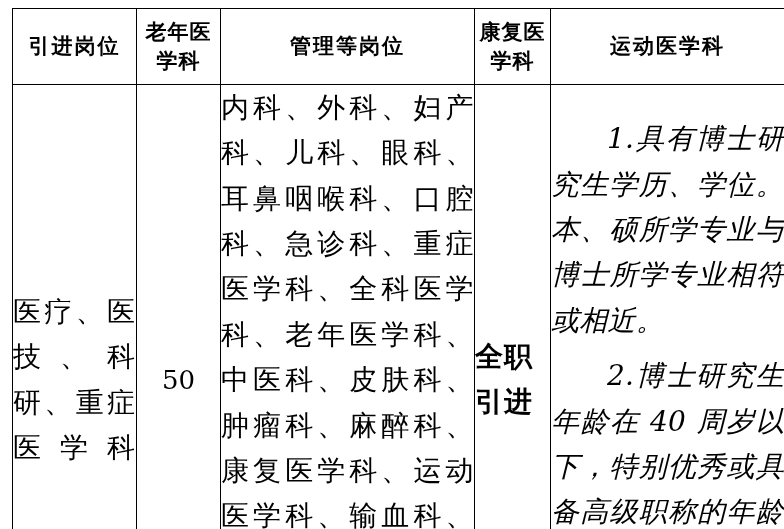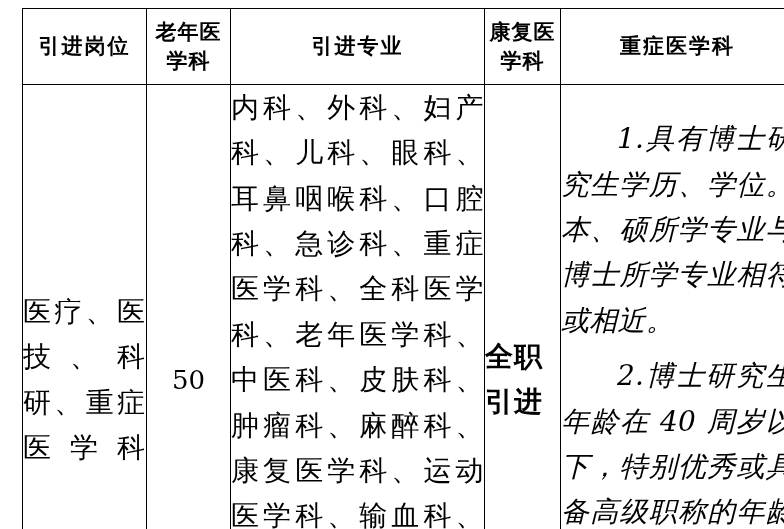--- a/index.html
+++ b/index.html
@@ -11,21 +11,21 @@
     width: 784px;
     height: 529px;
     font-family: "DejaVu Serif", "Liberation Serif", serif;
     color: #000000;
     overflow: hidden;
   }
   .doc-wrap {
     width: 637px;
     height: 529px;
     box-sizing: border-box;
-    padding: 8px 6px 6px 22px;
+    padding: 8px 6px 6px 12px;
   }
   table.recruit-table {
     border-collapse: collapse;
     width: 772px;
     table-layout: fixed;
     border: 1.5px solid #000;
   }
   table.recruit-table td,
   table.recruit-table th {
     border: 1.5px solid #000;
@@ -109,23 +109,23 @@
       <col class="col-post">
       <col class="col-num">
       <col class="col-major">
       <col class="col-mode">
       <col class="col-other">
     </colgroup>
     <thead>
       <tr>
         <th class="hdr-cell">引进岗位</th>
         <th class="hdr-cell hdr-narrow">老年医学科</th>
-        <th class="hdr-cell">引进专业</th>
+        <th class="hdr-cell">管理等岗位</th>
         <th class="hdr-cell hdr-narrow">康复医学科</th>
-        <th class="hdr-cell">重症医学科</th>
+        <th class="hdr-cell">运动医学科</th>
       </tr>
     </thead>
     <tbody>
       <tr>
         <td class="body-cell cell-post">医疗、医技、科研、重症医学科</td>
         <td class="body-cell cell-num">50</td>
         <td class="body-cell cell-major">内科、外科、妇产科、儿科、眼科、耳鼻咽喉科、口腔科、急诊科、重症医学科、全科医学科、老年医学科、中医科、皮肤科、肿瘤科、麻醉科、康复医学科、运动医学科、输血科、病理科、药学、影像、基础研究、管理等相关科室专业</td>
         <td class="body-cell cell-mode">
           <span class="mode-line">全职</span>
           <span class="mode-line">引进</span>

